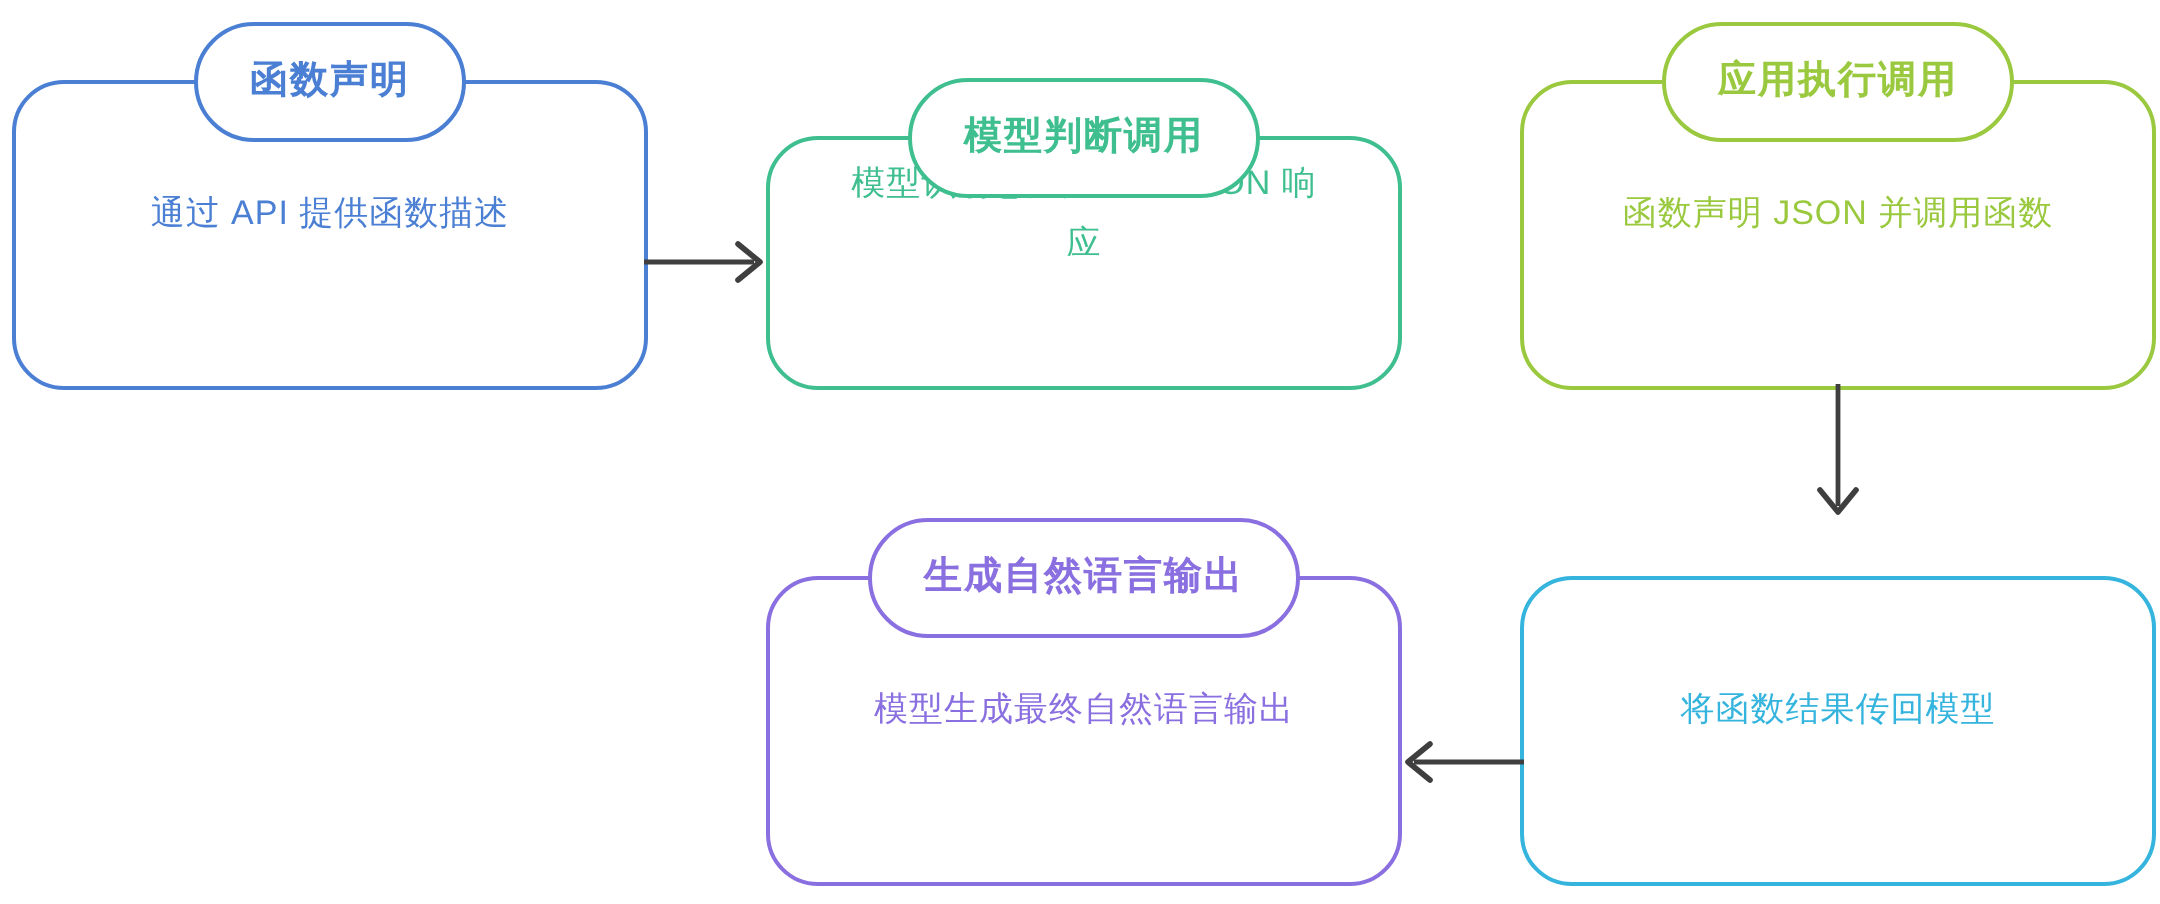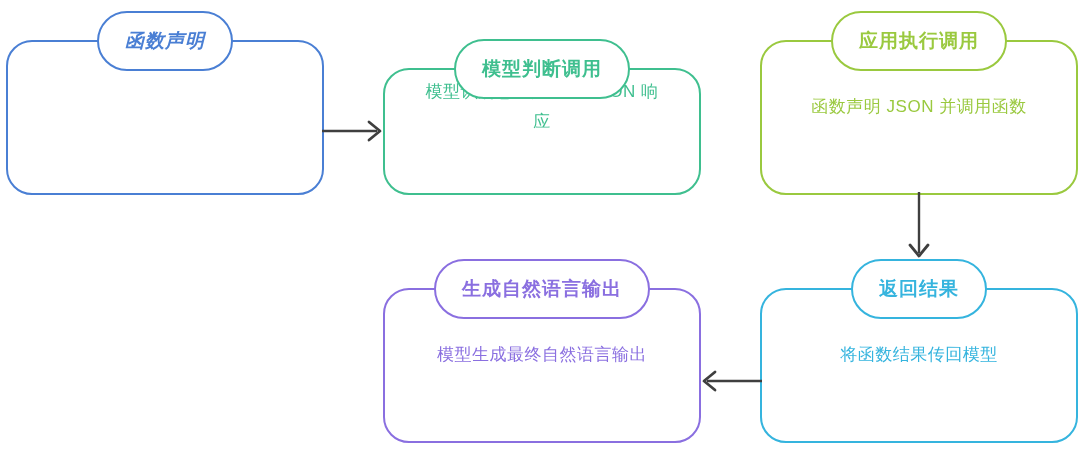--- a/index.html
+++ b/index.html
@@ -63,21 +63,21 @@
     transform: translateY(-50%);
     text-align: center;
     font-size: 17px;
     line-height: 30px;
     letter-spacing: 0.5px;
     color: #4a7fd4;
     z-index: 2;
   }
 
   
-  .c-blue   .node-body, .c-blue   .node-title { border-color: #4a7fd4; font-style: italic; }
+  .c-blue   .node-body, .c-blue   .node-title { border-color: #4a7fd4; }
   .c-blue   .node-title, .c-blue   .node-desc { color: #4a7fd4; }
 
   .c-green  .node-body, .c-green  .node-title { border-color: #3fbf8f; margin-top: 28px; }
   .c-green  .node-title, .c-green  .node-desc { color: #3fbf8f; }
 
   .c-olive  .node-body, .c-olive  .node-title { border-color: #9ac93f; text-align: center; }
   .c-olive  .node-title, .c-olive  .node-desc { color: #9ac93f; }
 
   .c-cyan   .node-body, .c-cyan   .node-title { border-color: #35b4de; }
   .c-cyan   .node-title, .c-cyan   .node-desc { color: #35b4de; }
@@ -101,20 +101,21 @@
   #arrow-execute-return  { left: 900px; top: 192px; width: 38px; height: 70px; }
   #arrow-return-generate { left: 698px; top: 362px; width: 64px; height: 38px; }
 </style>
 </head>
 <body>
 
 <div id="canvas">
 
   <div class="node c-blue" id="node-declare">
     <div class="node-body"></div>
+    <div class="node-desc">通过 API 提供函数描述</div>
     <div class="node-title">函数声明</div>
   </div>
 
   <div class="node c-green" id="node-decide">
     <div class="node-body"></div>
     <div class="node-desc">模型识别意图并生成 JSON 响应</div>
     <div class="node-title">模型判断调用</div>
   </div>
 
   <div class="node c-olive" id="node-execute">
@@ -125,21 +126,20 @@
 
   <div class="node c-purple" id="node-generate">
     <div class="node-body"></div>
     <div class="node-desc">模型生成最终自然语言输出</div>
     <div class="node-title">生成自然语言输出</div>
   </div>
 
   <div class="node c-cyan" id="node-return">
     <div class="node-body"></div>
     <div class="node-desc">将函数结果传回模型</div>
-    <div class="node-title">返回结果</div>
   </div>
 
   <div class="arrow" id="arrow-declare-decide">
     <svg width="64" height="38" viewBox="0 0 64 38" xmlns="http://www.w3.org/2000/svg">
       <line x1="0" y1="19" x2="55" y2="19" stroke="#3f3f3f" stroke-width="2.4"></line>
       <polyline points="47,10 58,19 47,28" fill="none" stroke="#3f3f3f" stroke-width="2.8" stroke-linecap="round" stroke-linejoin="round"></polyline>
     </svg>
   </div>
 
   <div class="arrow" id="arrow-execute-return">

